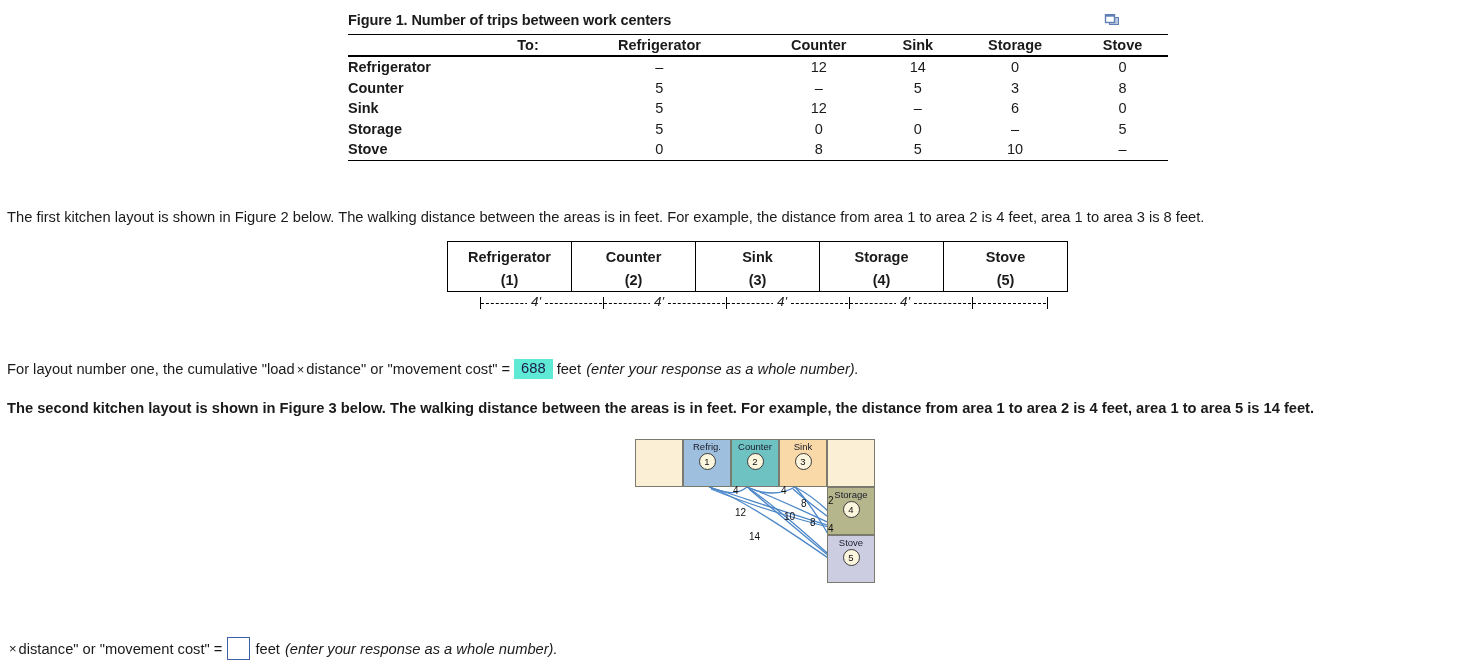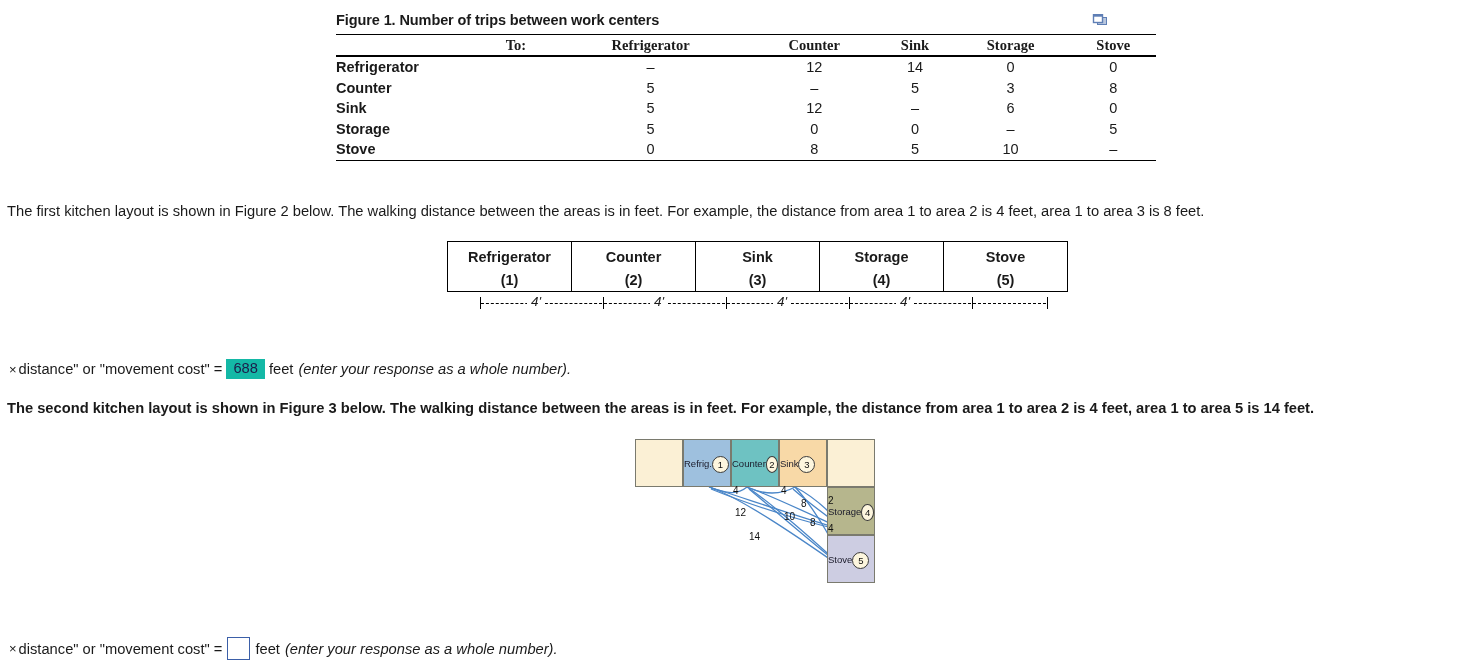--- a/index.html
+++ b/index.html
@@ -13,21 +13,21 @@
     position: relative;
     font-family: "Liberation Sans", sans-serif;
     font-size: 14.5px;
     color: #1a1a1a;
     overflow: hidden;
   }
 
   
   #fig1-wrap {
     position: absolute;
-    left: 336px;
+    left: 348px;
     top: 12px;
     width: 820px;
   }
   #fig1-title-row {
     position: relative;
     height: 22px;
   }
   #fig1-title {
     font-weight: bold;
     font-size: 14.5px;
@@ -62,42 +62,42 @@
   }
   #fig1-table .toCell {
     text-align: right;
     width: 60px;
     font-weight: bold;
     padding-right: 6px;
   }
   #fig1-table .num {
     text-align: center;
   }
-  .rule-top td { border-top: 1.5px solid #000; font-family: Liberation Serif, serif; }
+  .rule-top td { border-top: 1.5px solid #000; }
   .rule-thick td { border-top: 2.5px solid #000; }
   .rule-bot td { border-bottom: 1.5px solid #000; }
   #fig1-table tbody tr td { height: 20.5px; vertical-align: middle; }
 
   
   .para {
     position: absolute;
     left: 7px;
     font-size: 14.7px;
     color: #1a1a1a;
     white-space: nowrap;
   }
-  #para1 { top: 203px; }
+  #para1 { top: 209px; }
   #para2 { top: 400px; font-weight: bold; }
   #ans1  { top: 359px; }
   #ans2  { top: 637px; }
 
   .answer-line { display: inline-flex; align-items: center; white-space: nowrap; }
   .filled-box {
     display: inline-block;
-    background: #14b8a6;
+    background: #5eead4;
     color: #1c1c4a;
     padding: 1px 7px 2px 7px;
     margin: 0 4px;
     font-size: 14.7px;
     line-height: 17px;
   }
   .empty-box {
     display: inline-block;
     width: 17px;
     height: 19px;
@@ -176,21 +176,21 @@
   #fig3-canvas {
     position: relative;
     width: 260px;
     height: 145px;
   }
   .kcell {
     position: absolute;
     border: 1px solid #7a7a6e;
     box-sizing: border-box;
     display: flex;
-    flex-direction: row;
+    flex-direction: column;
     align-items: center;
     justify-content: flex-start;
     font-size: 9.5px;
     color: #1a1a2a;
     padding-top: 1px;
   }
   .kcell .cname { line-height: 11px; }
   .circnum {
     width: 15px;
     height: 15px;
@@ -331,20 +331,21 @@
     <div class="dashline" style="left:526px; width:73px;"></div>
 
     <div class="seglabel" style="left:80px;">4'</div>
     <div class="seglabel" style="left:203px;">4'</div>
     <div class="seglabel" style="left:326px;">4'</div>
     <div class="seglabel" style="left:449px;">4'</div>
   </div>
 </div>
 
 <div class="para answer-line" id="ans1">
+  <span>For layout number one, the cumulative "load</span>
   <span class="times">×</span>
   <span>distance" or "movement cost" =</span>
   <span class="filled-box">688</span>
   <span>feet</span>
   <span class="ital" style="padding-left:5px;">(enter your response as a whole number).</span>
 </div>
 
 <div class="para" id="para2">The second kitchen layout is shown in Figure 3 below.  The walking distance between the areas is in feet.  For example, the distance from area 1 to area 2 is 4 feet, area 1 to area 5 is 14 feet.</div>
 
 <div id="fig3-wrap">

